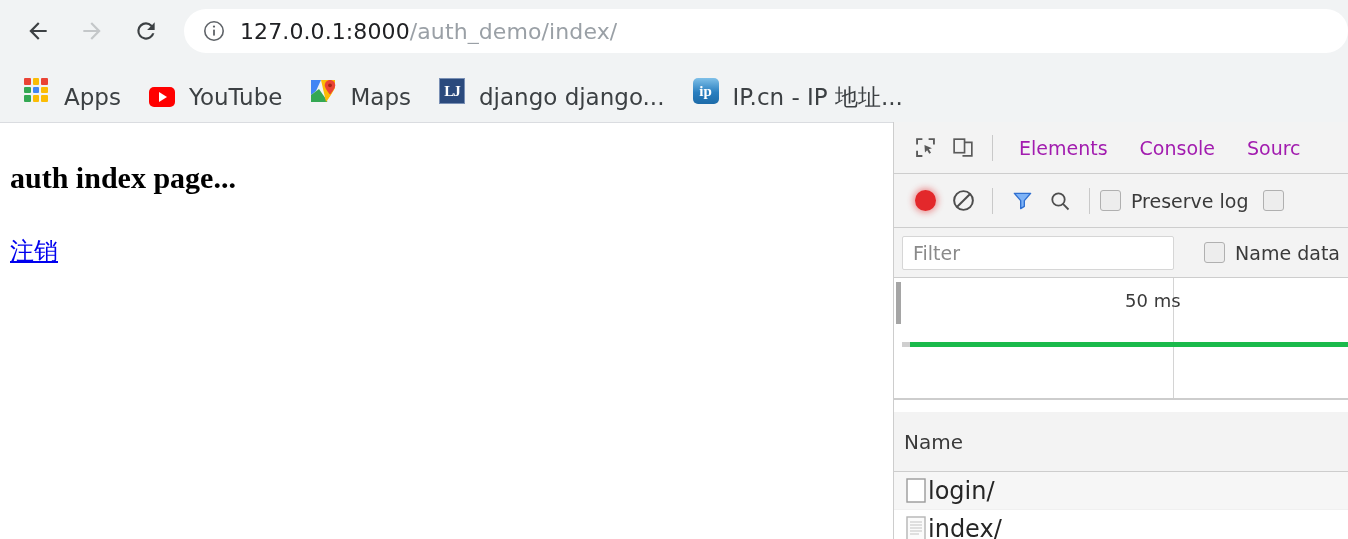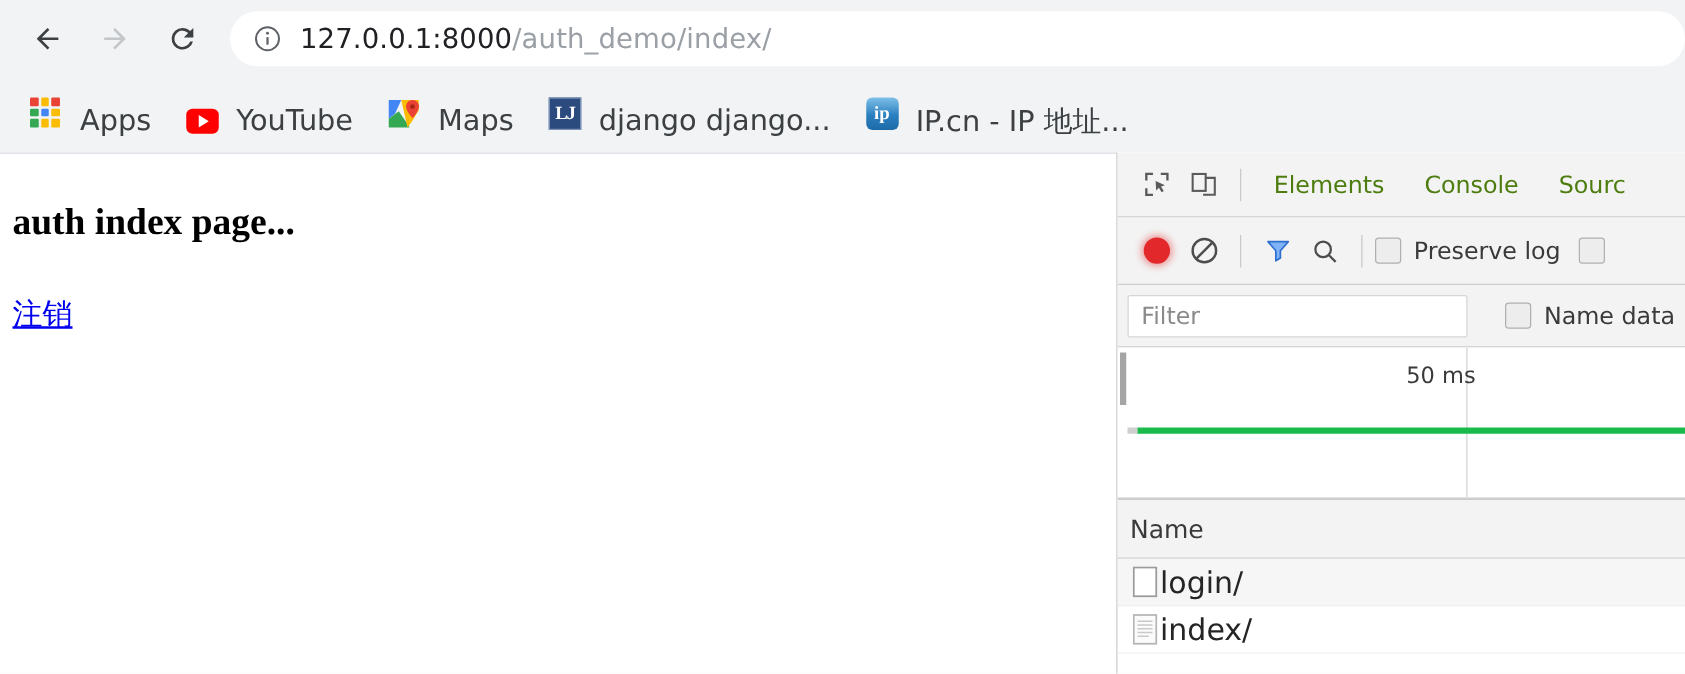--- a/index.html
+++ b/index.html
@@ -198,21 +198,21 @@
     flex: none;
   }
   .dt-sep {
     width: 1px; height: 26px;
     background: #c9c9c9;
     margin: 0 10px;
     flex: none;
   }
   .dt-tab {
     font-size: 19px;
-    color: #4d7c0f;
+    color: #a21caf;
     padding: 0 16px;
     white-space: nowrap;
     font-family: "DejaVu Sans", sans-serif;
   }
 
   .dt-toolbar2 {
     height: 54px;
     background: #f3f3f3;
     border-bottom: 1px solid #cdcdcd;
     display: flex;
@@ -304,27 +304,28 @@
     height: 5px;
     background: #1aba4b;
   }
   .ov-greystub {
     position: absolute;
     height: 5px;
     background: #cfcfcf;
   }
 
   .dt-table-head {
-    height: 47px;
+    height: 60px;
     background: #f3f3f3;
     border-bottom: 1px solid #cdcdcd;
     display: flex;
     align-items: center;
     padding-left: 10px;
     box-sizing: border-box;
+    margin-top: 12px;
   }
   .col-name {
     font-size: 20px;
     color: #3a3a3a;
     font-family: "DejaVu Sans", sans-serif;
   }
   .dt-row {
     height: 38px;
     display: flex;
     align-items: center;

